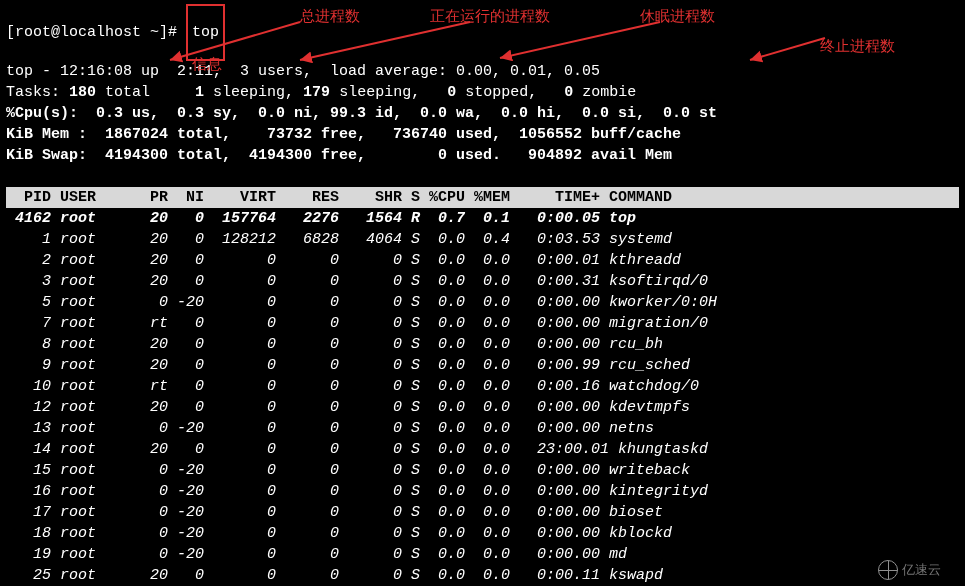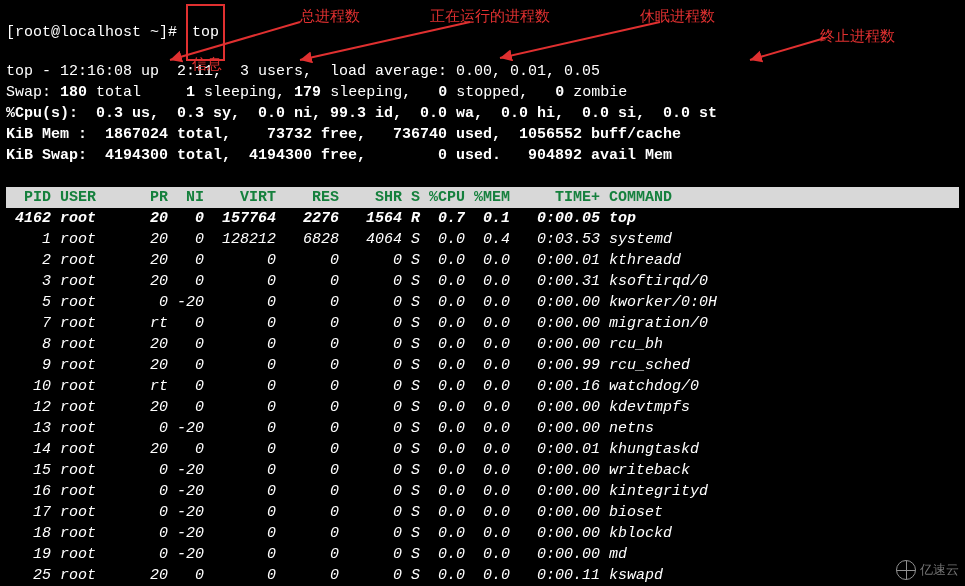--- a/index.html
+++ b/index.html
@@ -18,29 +18,29 @@
     .term-line { white-space: pre; }
     .bold { font-weight: bold; }
     .box-red {
       border: 2px solid #e03030;
       padding: 16px 4px;
       display: inline-block;
     }
     .ann { position: absolute; color: #e03030; font-family: Liberation Serif, serif; font-size: 15px; white-space: nowrap; pointer-events: none; }
     .header-row {
       background: #d8d8d8;
-      color: #15803d;
+      color: #000000;
       white-space: pre;
       font-weight: bold;
     }
     .proc-row { white-space: pre; font-style: italic; }
     svg.arrow { position: absolute; pointer-events: none; }
     .watermark {
       position: absolute;
-      right: 6px;
+      right: 24px;
       bottom: 6px;
       display: flex;
       align-items: center;
       gap: 4px;
       color: #888;
       font-family: sans-serif;
       font-size: 13px;
       opacity: 0.85;
     }
     .watermark-globe {
@@ -54,21 +54,21 @@
     .watermark-globe::after { top:0; bottom:0; left:50%; border-width:0 0 0 1px; }
   </style>
 </head>
 <body>
 
 <div class="term-line"><span>[root@localhost ~]# </span><span class="box-red"><span>top</span></span></div>
 
 <span class="ann" style="left:300px; top:6px;">总进程数</span>
 <span class="ann" style="left:430px; top:6px;">正在运行的进程数</span>
 <span class="ann" style="left:640px; top:6px;">休眠进程数</span>
-<span class="ann" style="left:820px; top:26px;">终止进程数</span>
+<span class="ann" style="left:820px; top:36px;">终止进程数</span>
 <span class="ann" style="left:192px; top:54px;">信息</span>
 
 <svg class="arrow" style="left:130px; top:18px;" width="180" height="48">
   <defs>
       <marker id="ah1" markerWidth="8" markerHeight="8" refX="6" refY="3" orient="auto">
         <path d="M0,0 L6,3 L0,6 Z" fill="#e03030"></path>
       </marker>
     </defs>
   <line x1="170" y1="4" x2="40" y2="42" stroke="#e03030" stroke-width="2" marker-end="url(#ah1)"></line>
 </svg>
@@ -76,41 +76,41 @@
   <line x1="210" y1="4" x2="40" y2="42" stroke="#e03030" stroke-width="2" marker-end="url(#ah1)"></line>
 </svg>
 <svg class="arrow" style="left:470px; top:18px;" width="200" height="48">
   <line x1="190" y1="4" x2="30" y2="40" stroke="#e03030" stroke-width="2" marker-end="url(#ah1)"></line>
 </svg>
 <svg class="arrow" style="left:740px; top:36px;" width="110" height="32">
   <line x1="85" y1="2" x2="10" y2="24" stroke="#e03030" stroke-width="2" marker-end="url(#ah1)"></line>
 </svg>
 
 <div class="term-line">top - 12:16:08 up  2:11,  3 users,  load average: 0.00, 0.01, 0.05</div>
-<div class="term-line"><span>Swap:</span> <span class="bold">180</span><span> total</span><span>     </span><span class="bold">1</span><span> sleeping,</span><span class="bold"> 179</span><span> sleeping,</span><span class="bold">   0</span><span> stopped,</span><span class="bold">   0</span><span> zombie</span></div>
+<div class="term-line"><span>Tasks:</span> <span class="bold">180</span><span> total</span><span>     </span><span class="bold">1</span><span> sleeping,</span><span class="bold"> 179</span><span> sleeping,</span><span class="bold">   0</span><span> stopped,</span><span class="bold">   0</span><span> zombie</span></div>
 <div class="term-line bold">%Cpu(s):  0.3 us,  0.3 sy,  0.0 ni, 99.3 id,  0.0 wa,  0.0 hi,  0.0 si,  0.0 st</div>
 <div class="term-line bold">KiB Mem :  1867024 total,    73732 free,   736740 used,  1056552 buff/cache</div>
 <div class="term-line bold">KiB Swap:  4194300 total,  4194300 free,        0 used.   904892 avail Mem</div>
 <div class="term-line">&nbsp;</div>
 
 <div class="header-row">  PID USER      PR  NI    VIRT    RES    SHR S %CPU %MEM     TIME+ COMMAND        </div>
 
 <div id="proc-list">
     <div class="proc-row bold"> 4162 root      20   0  157764   2276   1564 R  0.7  0.1   0:00.05 top</div>
     <div class="proc-row">    1 root      20   0  128212   6828   4064 S  0.0  0.4   0:03.53 systemd</div>
     <div class="proc-row">    2 root      20   0       0      0      0 S  0.0  0.0   0:00.01 kthreadd</div>
     <div class="proc-row">    3 root      20   0       0      0      0 S  0.0  0.0   0:00.31 ksoftirqd/0</div>
     <div class="proc-row">    5 root       0 -20       0      0      0 S  0.0  0.0   0:00.00 kworker/0:0H</div>
     <div class="proc-row">    7 root      rt   0       0      0      0 S  0.0  0.0   0:00.00 migration/0</div>
     <div class="proc-row">    8 root      20   0       0      0      0 S  0.0  0.0   0:00.00 rcu_bh</div>
     <div class="proc-row">    9 root      20   0       0      0      0 S  0.0  0.0   0:00.99 rcu_sched</div>
     <div class="proc-row">   10 root      rt   0       0      0      0 S  0.0  0.0   0:00.16 watchdog/0</div>
     <div class="proc-row">   12 root      20   0       0      0      0 S  0.0  0.0   0:00.00 kdevtmpfs</div>
     <div class="proc-row">   13 root       0 -20       0      0      0 S  0.0  0.0   0:00.00 netns</div>
-    <div class="proc-row">   14 root      20   0       0      0      0 S  0.0  0.0   0:00.01 khungtaskd</div>
+    <div class="proc-row">   14 root      20   0       0      0      0 S  0.0  0.0   23:00.01 khungtaskd</div>
     <div class="proc-row">   15 root       0 -20       0      0      0 S  0.0  0.0   0:00.00 writeback</div>
     <div class="proc-row">   16 root       0 -20       0      0      0 S  0.0  0.0   0:00.00 kintegrityd</div>
     <div class="proc-row">   17 root       0 -20       0      0      0 S  0.0  0.0   0:00.00 bioset</div>
     <div class="proc-row">   18 root       0 -20       0      0      0 S  0.0  0.0   0:00.00 kblockd</div>
     <div class="proc-row">   19 root       0 -20       0      0      0 S  0.0  0.0   0:00.00 md</div>
     <div class="proc-row">   25 root      20   0       0      0      0 S  0.0  0.0   0:00.11 kswapd</div>
   </div>
 
 <div class="watermark">
   <span class="watermark-globe"></span>

